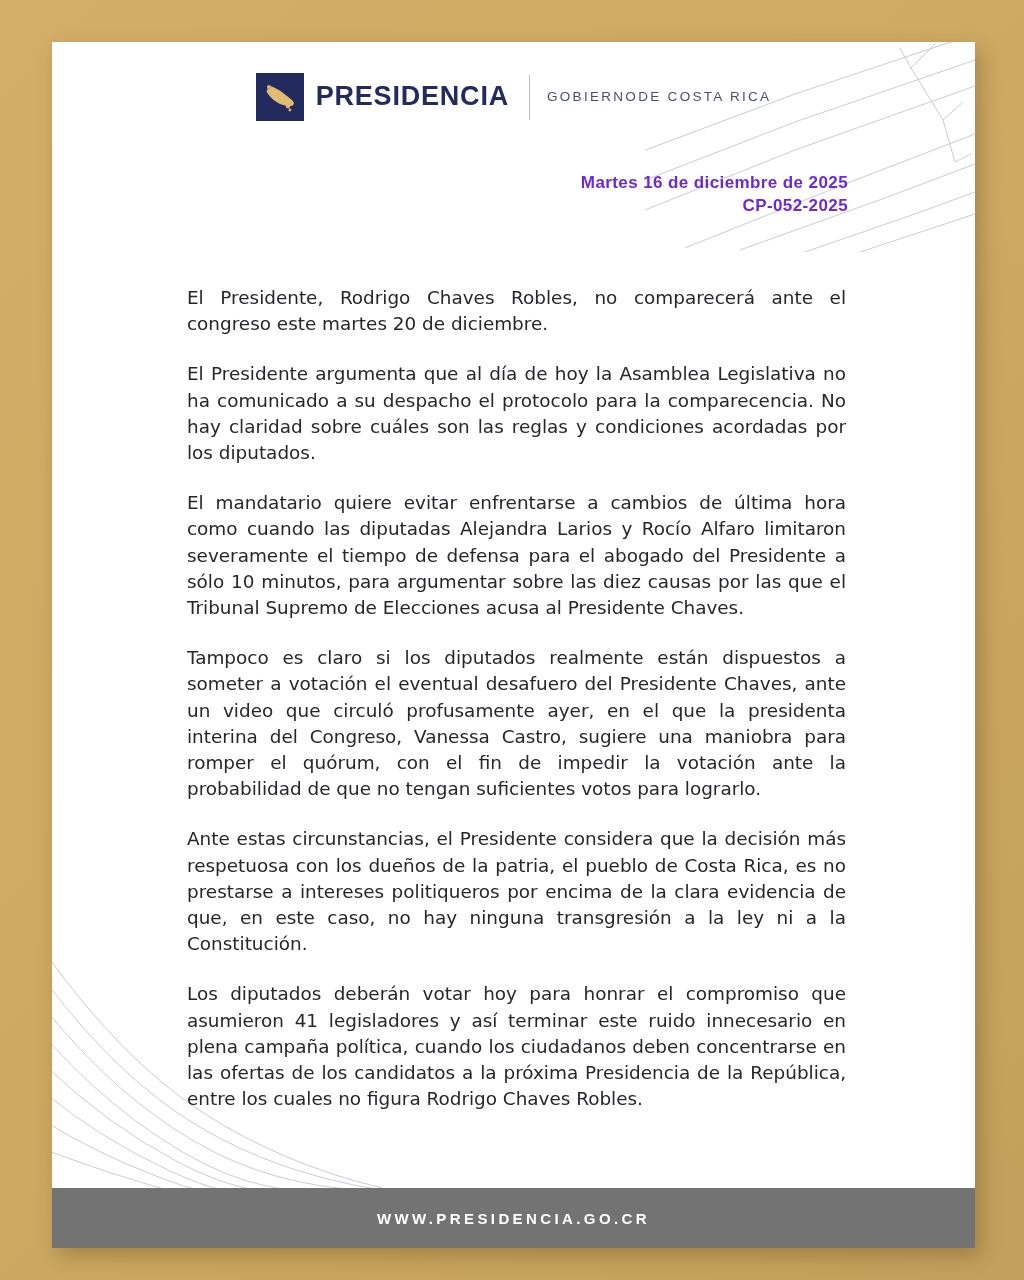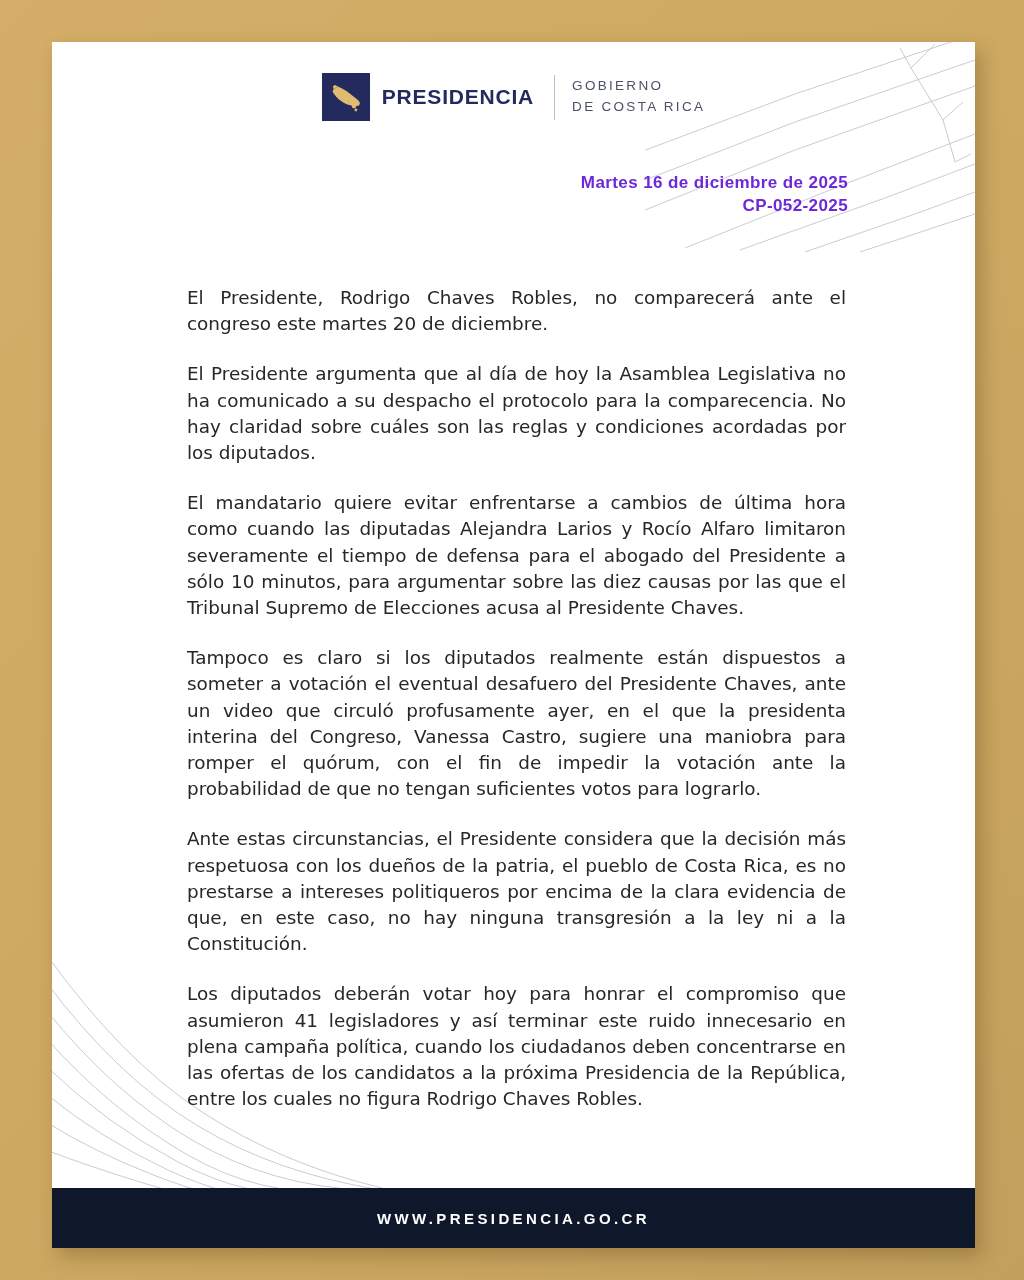--- a/index.html
+++ b/index.html
@@ -63,21 +63,21 @@
   }
   #wordmark {
     margin-left: 12px;
     display: flex;
     flex-direction: column;
     justify-content: center;
   }
   #wordmark-primary {
     font-family: "Liberation Sans", sans-serif;
     font-weight: 700;
-    font-size: 21px;
+    font-size: 27px;
     letter-spacing: 0.8px;
     color: #222a5e;
     line-height: 1.02;
   }
   #wordmark-secondary {
     font-family: "Liberation Sans", sans-serif;
     font-weight: 400;
     font-size: 21.5px;
     letter-spacing: 2.6px;
     color: #3a3f64;
@@ -86,21 +86,20 @@
   }
   #lockup-divider {
     width: 1px;
     height: 45px;
     background: #b9bcc9;
     margin: 0 17px 0 20px;
     flex: 0 0 auto;
   }
   #govmark {
     display: flex;
-    flex-direction: column;
     justify-content: flex-end;
   }
   .govmark-line {
     font-family: "Liberation Sans", sans-serif;
     font-size: 13.5px;
     letter-spacing: 2.3px;
     color: #4b5068;
     line-height: 1.55;
   }
 
@@ -151,21 +150,21 @@
   }
   .para:last-child { margin-bottom: 0; }
 
   
   #footer-bar {
     position: absolute;
     left: 0;
     right: 0;
     bottom: 0;
     height: 60px;
-    background: #0f172a;
+    background: #737373;
     display: flex;
     align-items: center;
     justify-content: center;
   }
   #footer-url {
     font-family: "Liberation Sans", sans-serif;
     font-weight: 700;
     font-size: 15px;
     letter-spacing: 3.4px;
     color: #ffffff;

